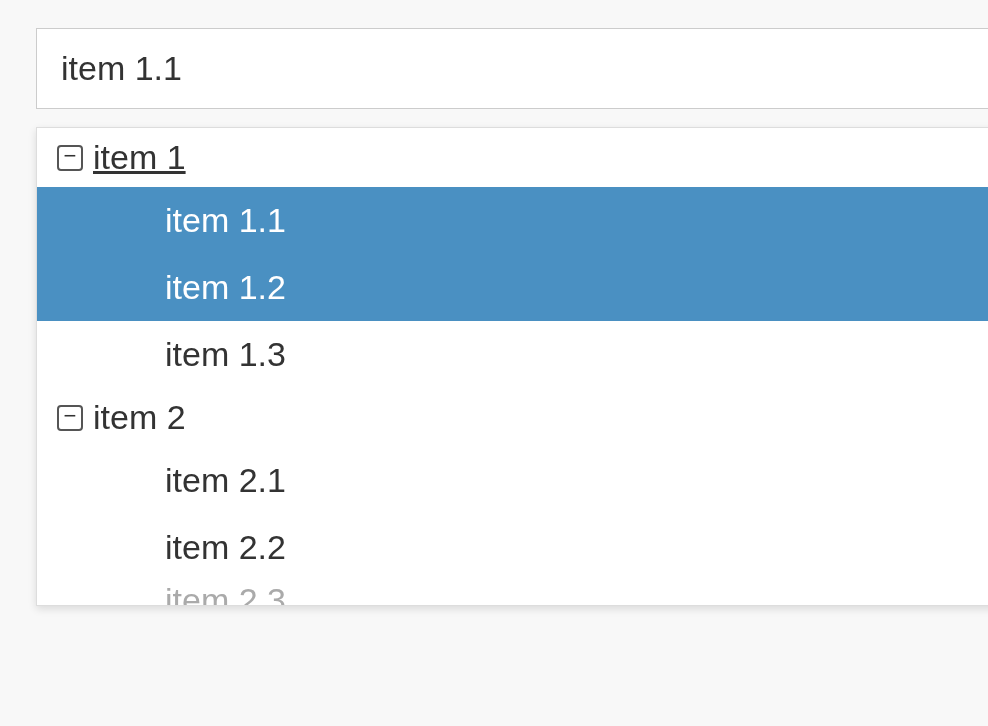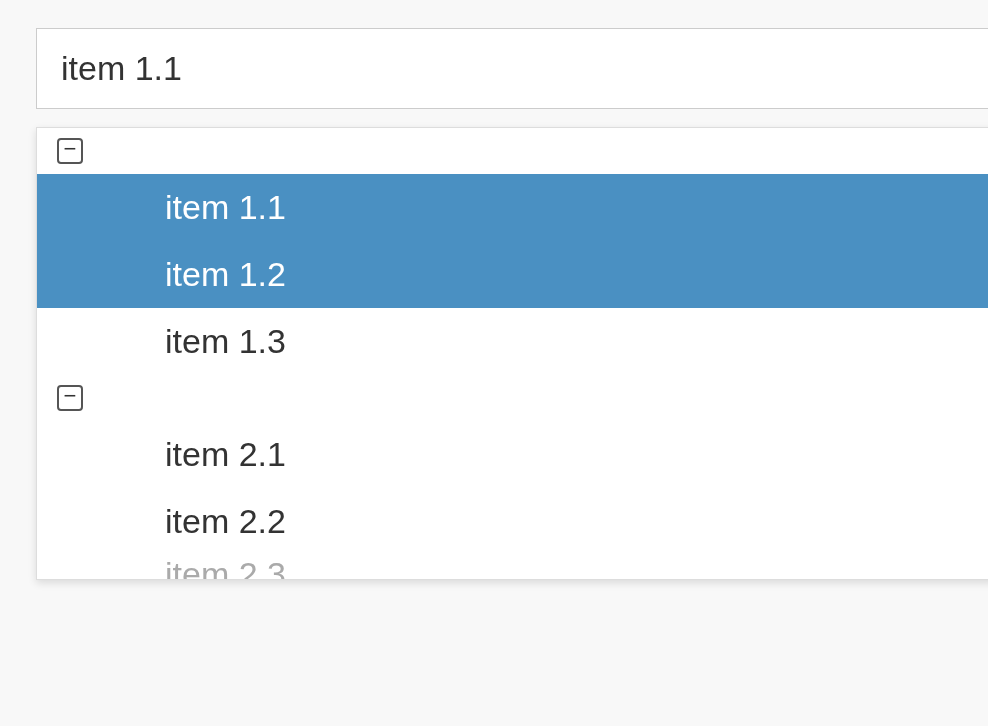--- a/index.html
+++ b/index.html
@@ -90,27 +90,29 @@
 <body>
 
 <div class="container">
 
   <div class="select-box">item 1.1</div>
 
   <div class="dropdown">
 
     <div class="tree-parent underlined">
       <span class="collapse-icon"></span>
+      <span class="parent-label">item 1</span>
     </div>
     <div class="tree-child selected">item 1.1</div>
     <div class="tree-child selected">item 1.2</div>
     <div class="tree-child">item 1.3</div>
 
     <div class="tree-parent">
       <span class="collapse-icon"></span>
+      <span class="parent-label">item 2</span>
     </div>
     <div class="tree-child">item 2.1</div>
     <div class="tree-child">item 2.2</div>
     <div class="cut-off">
       <div class="tree-child">item 2.3</div>
     </div>
 
   </div>
 </div>
 

